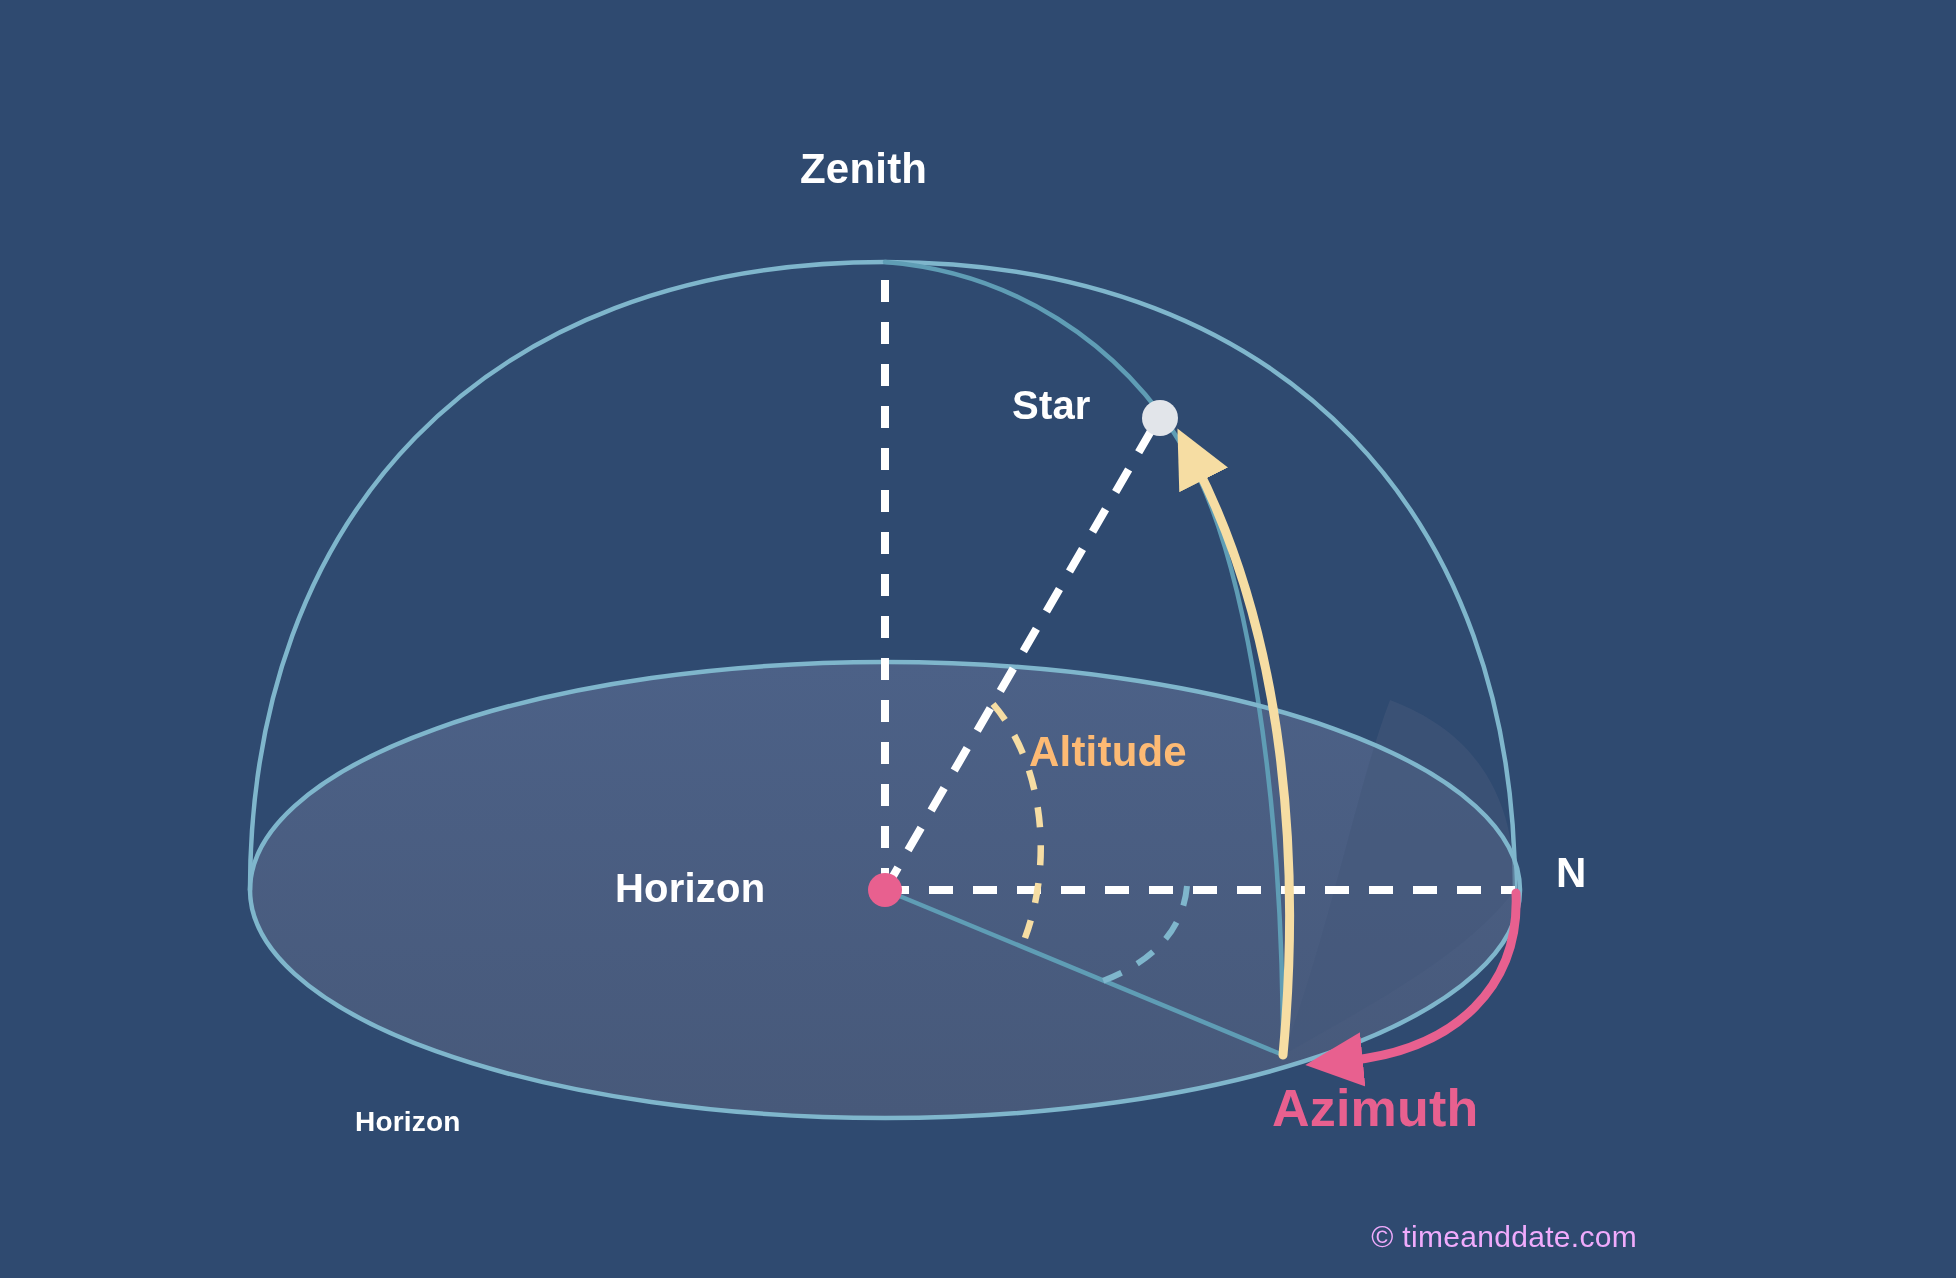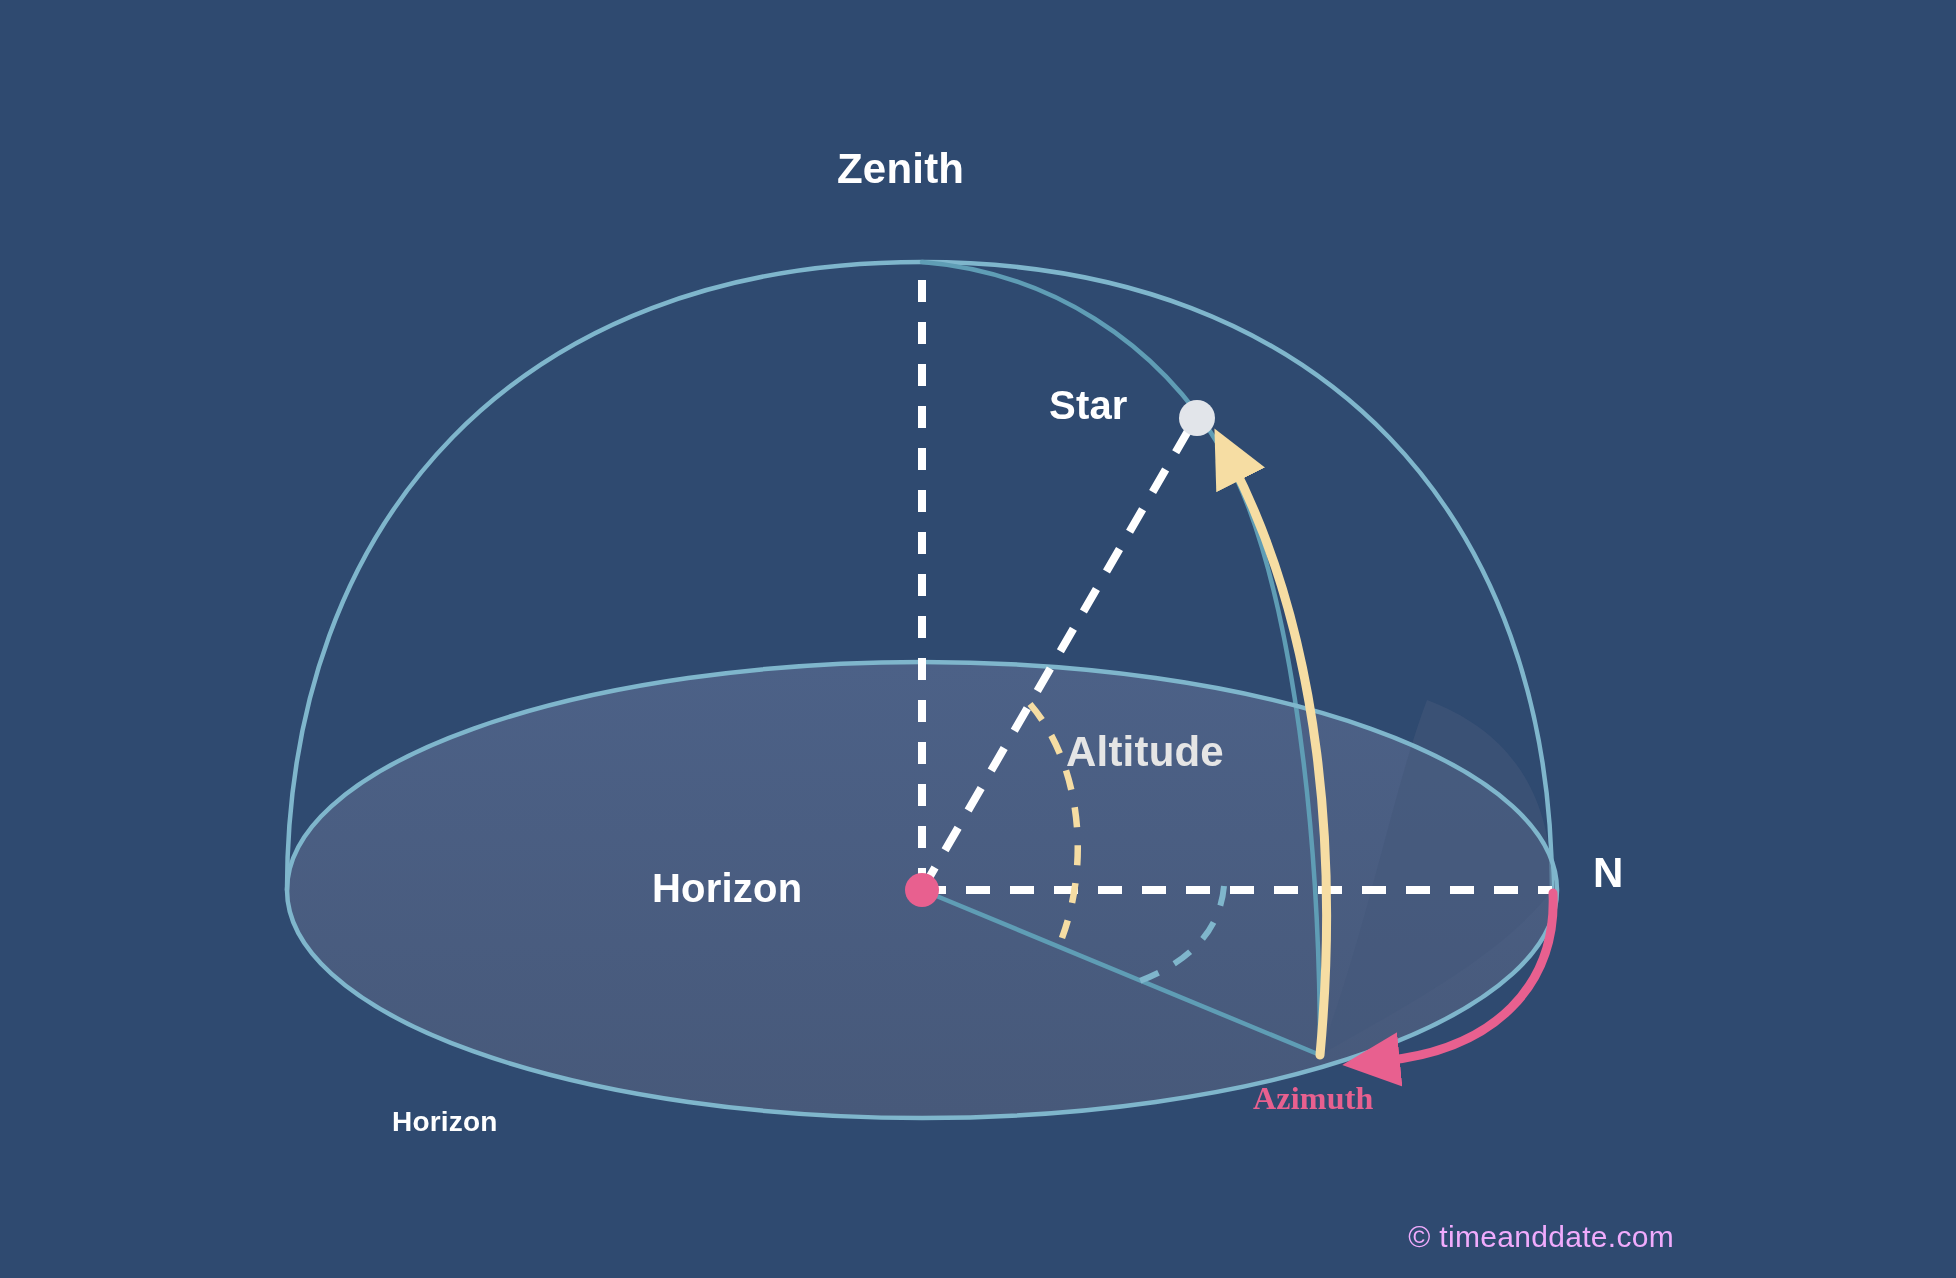--- a/index.html
+++ b/index.html
@@ -9,45 +9,44 @@
   }
   body {
     font-family: "Liberation Sans", sans-serif;
   }
   #stage {
     position: relative;
     width: 1663px;
     height: 1278px;
     background: #2f4a70;
     overflow: hidden;
-    margin-left: 37px;
   }
   #diagram {
     position: absolute;
     inset: 0;
     width: 1956px;
     height: 1278px;
     display: block;
   }
   .lbl {
     position: absolute;
     white-space: nowrap;
     font-weight: bold;
     letter-spacing: 0.2px;
     line-height: 1;
   }
   .lbl-white { color: #ffffff; }
-  .lbl-alt   { color: #e5e5e5; }
+  .lbl-alt   { color: #fdba74; }
   .lbl-azi   { color: #e8608f; }
 
   #label-zenith   { left: 800px;  top: 148px;  font-size: 42px; }
   #label-star     { left: 1012px; top: 385px;  font-size: 40px; }
   #label-observer { left: 615px;  top: 868px;  font-size: 40px; }
   #label-altitude { left: 1029px; top: 731px;  font-size: 42px; }
-  #label-azimuth  { left: 1216px; top: 1082px; font-size: 32px; font-family: Liberation Serif, serif; }
+  #label-azimuth  { left: 1272px; top: 1082px; font-size: 52px; }
   #label-horizon  { left: 355px;  top: 1108px; font-size: 28px; }
   #label-north    { left: 1556px; top: 852px;  font-size: 42px; }
 
   #credit {
     position: absolute;
     right: 26px;
     bottom: 26px;
     font-size: 30px;
     color: #f0abfc;
     font-weight: normal;

